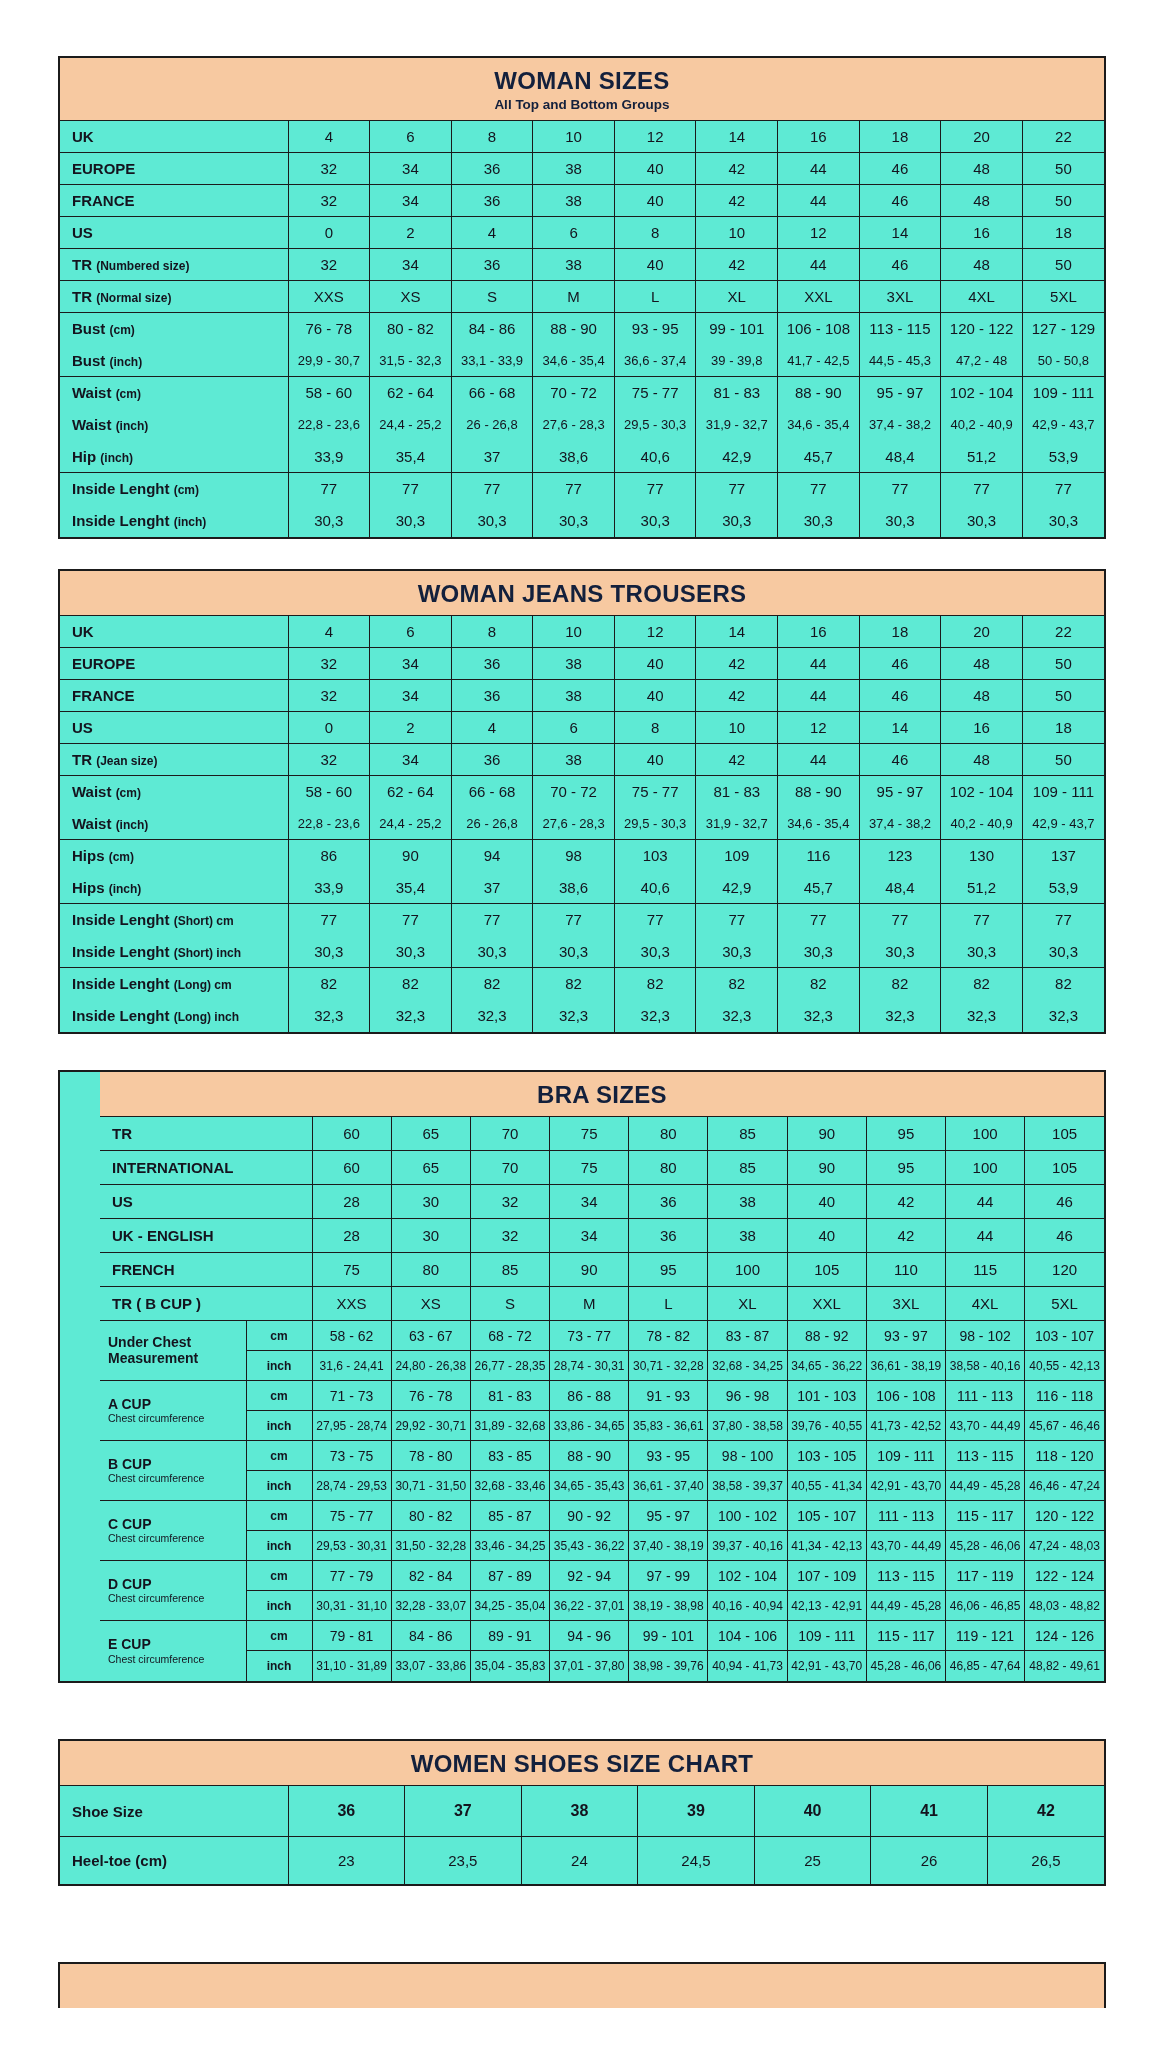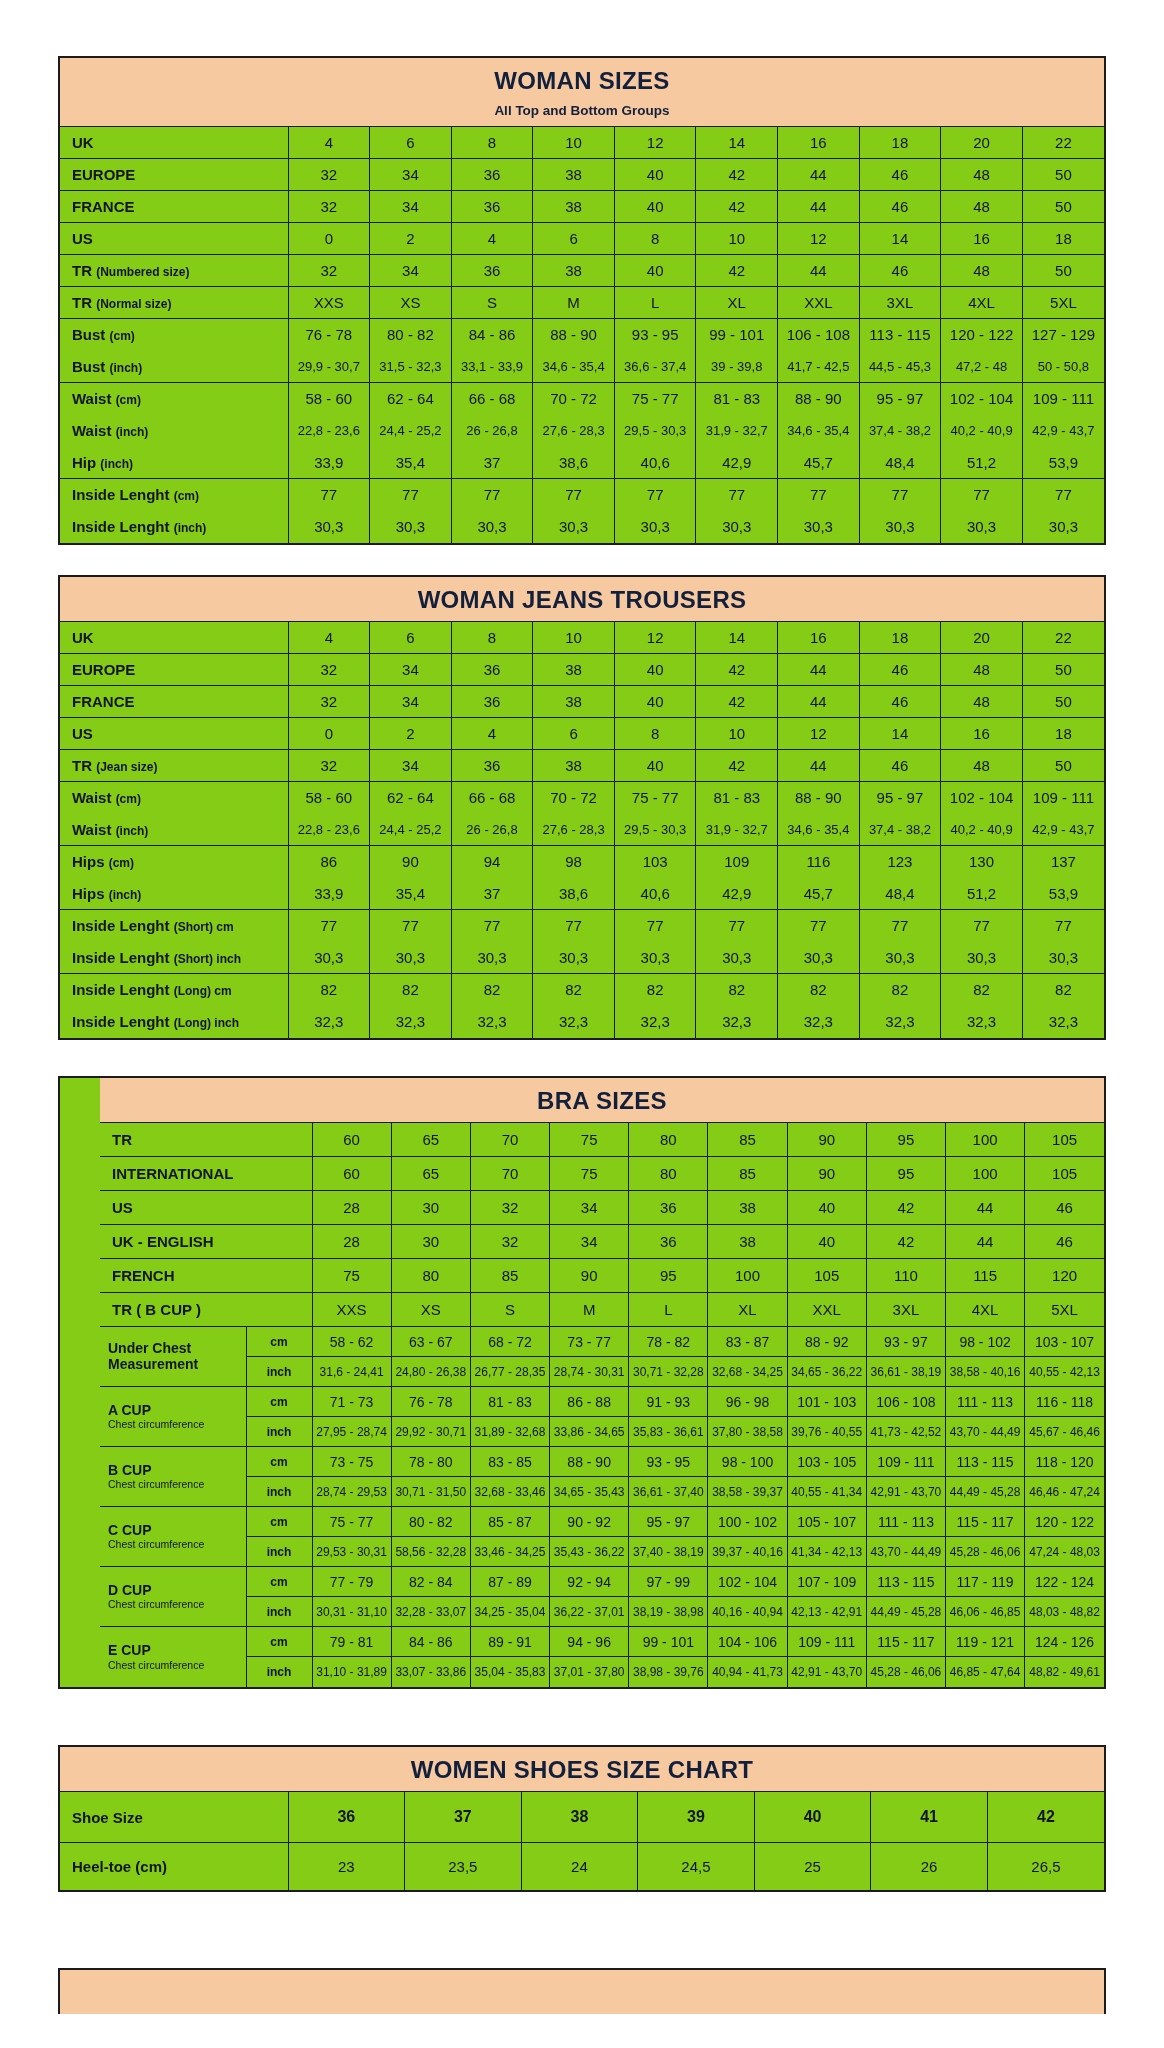--- a/index.html
+++ b/index.html
@@ -8,28 +8,28 @@
     --title:#13203C;
     --text:#14141E;
   }
   *{box-sizing:border-box;}
   html,body{margin:0;padding:0;}
   body{
     width:1164px;height:2048px;overflow:hidden;background:#fff;
     font-family:"Liberation Sans",sans-serif;color:var(--text);
   }
   .sheet{padding:56px 58px 0;}
-  .size-table{width:1048px;border:2px solid var(--bd);background:#84cc16;}
+  .size-table{width:1048px;border:2px solid var(--bd);background:#5eead4;}
   #t1{margin-bottom:30px;}
   #t2{margin-bottom:36px;}
   #t3{margin-bottom:56px;padding-left:40px;}
   #t4{margin-bottom:0;}
   .thead{background:var(--peach);text-align:center;padding:9px 0 8px;}
   .t-title{font-size:24px;font-weight:bold;color:var(--title);line-height:1.15;letter-spacing:.3px;}
-  .t-sub{font-size:13.5px;font-weight:bold;color:var(--title);margin-top:8px;line-height:1.15;}
+  .t-sub{font-size:13.5px;font-weight:bold;color:var(--title);margin-top:2px;line-height:1.15;}
   table{border-collapse:collapse;width:100%;table-layout:fixed;}
   td,th{
     border-left:1px solid var(--bd);border-top:1px solid var(--bd);
     text-align:center;font-size:15px;height:32px;padding:0 2px;
     white-space:nowrap;overflow:hidden;vertical-align:middle;
   }
   th.label-cell{border-left:none;text-align:left;padding-left:12px;font-weight:bold;}
   tr.nosep > *{border-top:none;}
   td.small{font-size:13px;}
   .note{font-size:12px;font-weight:bold;}
@@ -611,21 +611,21 @@
             <td class="cmv">95 - 97</td>
             <td class="cmv">100 - 102</td>
             <td class="cmv">105 - 107</td>
             <td class="cmv">111 - 113</td>
             <td class="cmv">115 - 117</td>
             <td class="cmv">120 - 122</td>
           </tr>
           <tr class="bra-g">
             <th class="unit">inch</th>
             <td class="inv">29,53 - 30,31</td>
-            <td class="inv">58,56 - 32,28</td>
+            <td class="inv">31,50 - 32,28</td>
             <td class="inv">33,46 - 34,25</td>
             <td class="inv">35,43 - 36,22</td>
             <td class="inv">37,40 - 38,19</td>
             <td class="inv">39,37 - 40,16</td>
             <td class="inv">41,34 - 42,13</td>
             <td class="inv">43,70 - 44,49</td>
             <td class="inv">45,28 - 46,06</td>
             <td class="inv">47,24 - 48,03</td>
           </tr>
           <tr class="bra-g">

